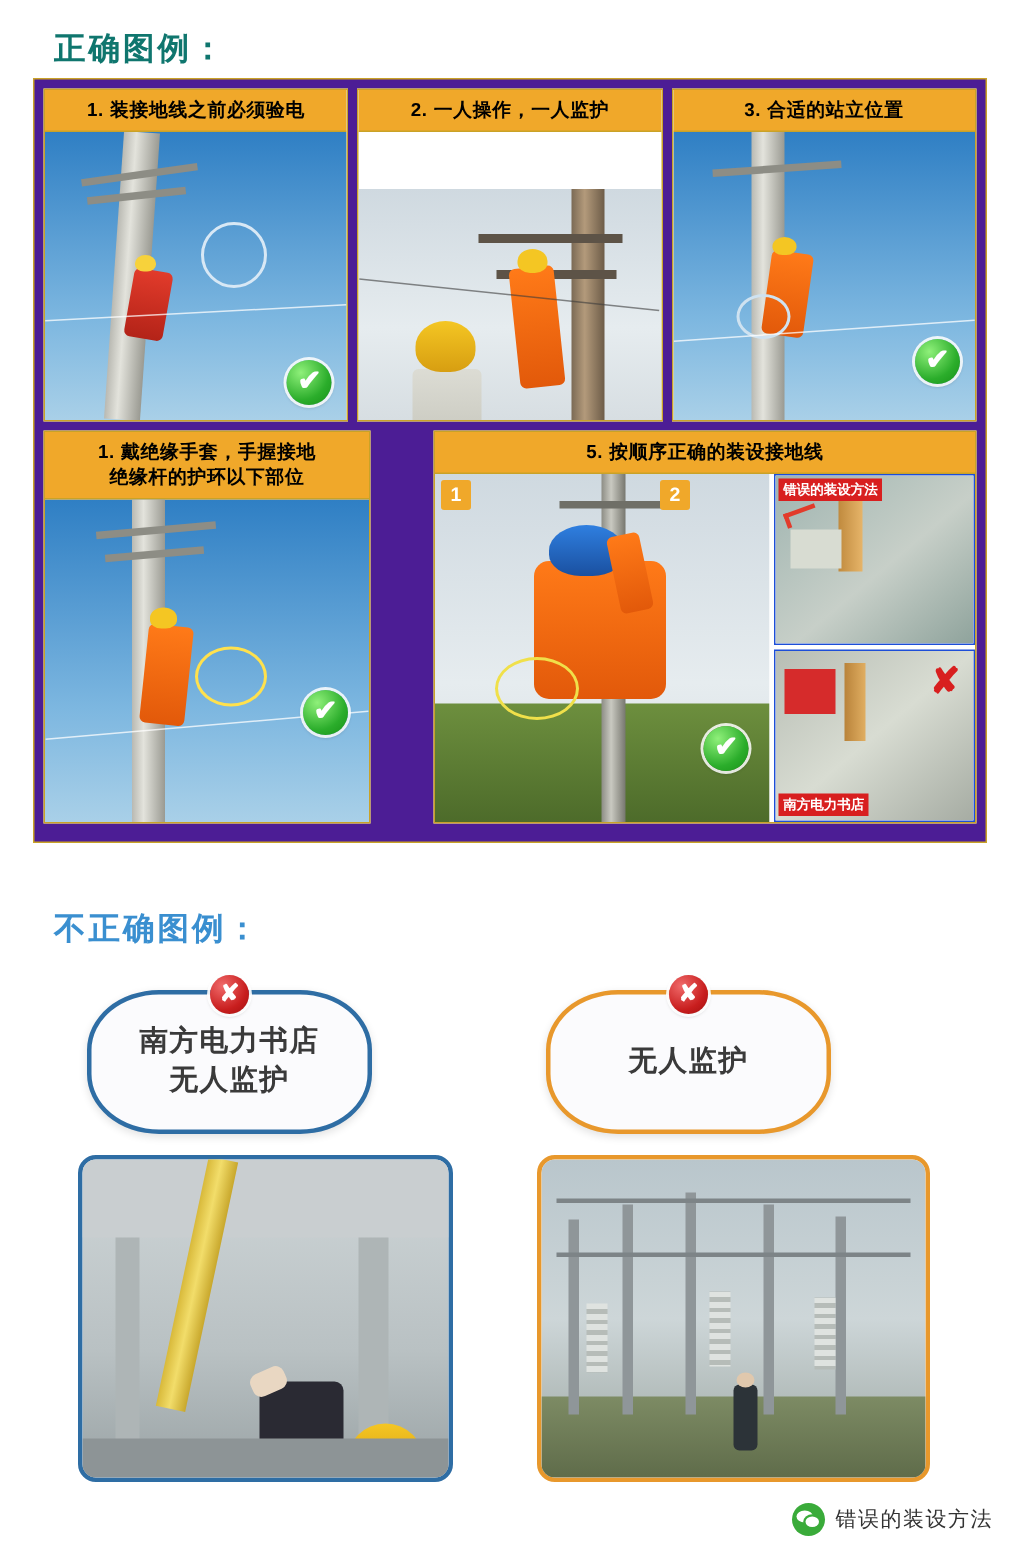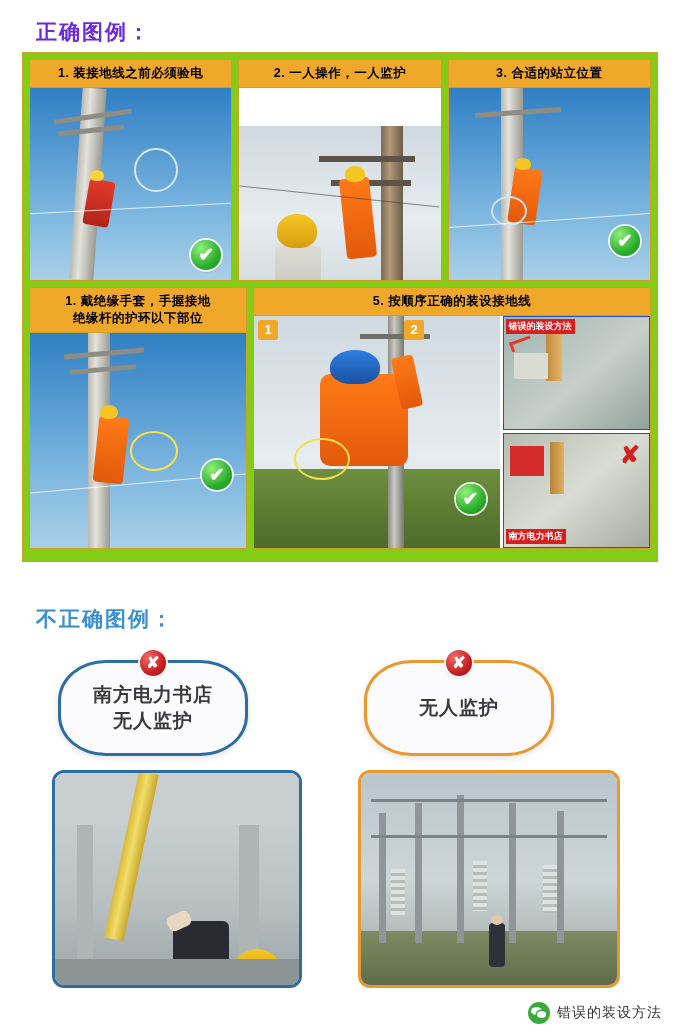--- a/index.html
+++ b/index.html
@@ -16,30 +16,30 @@
     overflow: hidden;
   }
 
   
   .section-heading {
     position: absolute;
     font-size: 21px;
     font-weight: bold;
     letter-spacing: 2px;
   }
-  .heading-correct { left: 36px; top: 18px; color: #6d28d9; }
+  .heading-correct { left: 36px; top: 18px; color: #0f766e; }
   .heading-incorrect { left: 36px; top: 605px; color: #3a8fd0; }
 
   
   .correct-block {
     position: absolute;
     left: 22px; top: 52px;
     width: 636px; height: 510px;
     border: 1px solid #c9a227;
-    background: #84cc16;
+    background: #4c1d95;
     padding: 6px;
   }
 
   .row { display: flex; gap: 6px; }
   .row-1 { height: 222px; }
   .row-2 { height: 262px; margin-top: 6px; }
 
   .cell {
     border: 1px solid #c9a227;
     background: #fff;
@@ -105,21 +105,21 @@
   }
   .helmet {
     position:absolute; border-radius:50% 50% 42% 42%;
   }
   .wire { position:absolute; height:1px; background:rgba(255,255,255,.75); }
   .ring {
     position:absolute; border:2px solid #ffe14d; border-radius:50%;
   }
 
   
-  .cell-5 { flex: 1; display:flex; flex-direction:column; }
+  .cell-5 { flex: 1; display:flex; flex-direction:column;margin-left:36px; }
   .cell-5 .cap { background:#f0a82a; }
   .cell-5-body { flex:1; display:flex; }
   .cell-5-left { position:relative; flex: 0 0 62%; overflow:hidden; }
   .cell-5-right { position:relative; flex:1; display:flex; flex-direction:column; gap:3px; padding-left:3px; }
   .mini { position:relative; flex:1; overflow:hidden; border:1px solid #1d4ed8; }
   .mini-label {
     position:absolute; left:2px; top:2px;
     background:#d81f1f; color:#fff; font-size:9px; padding:1px 3px; font-weight:bold;
   }
   .mini-label-bottom {

